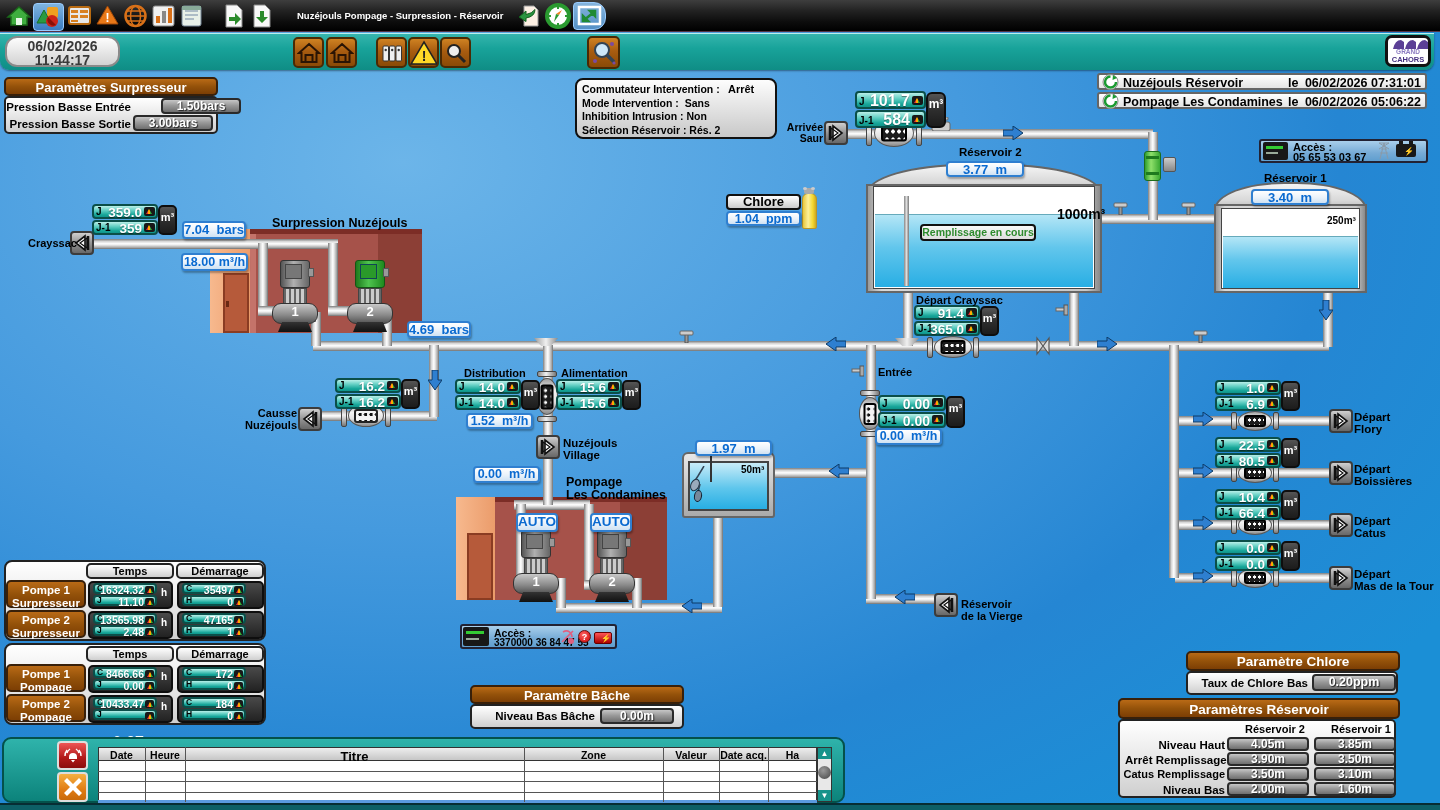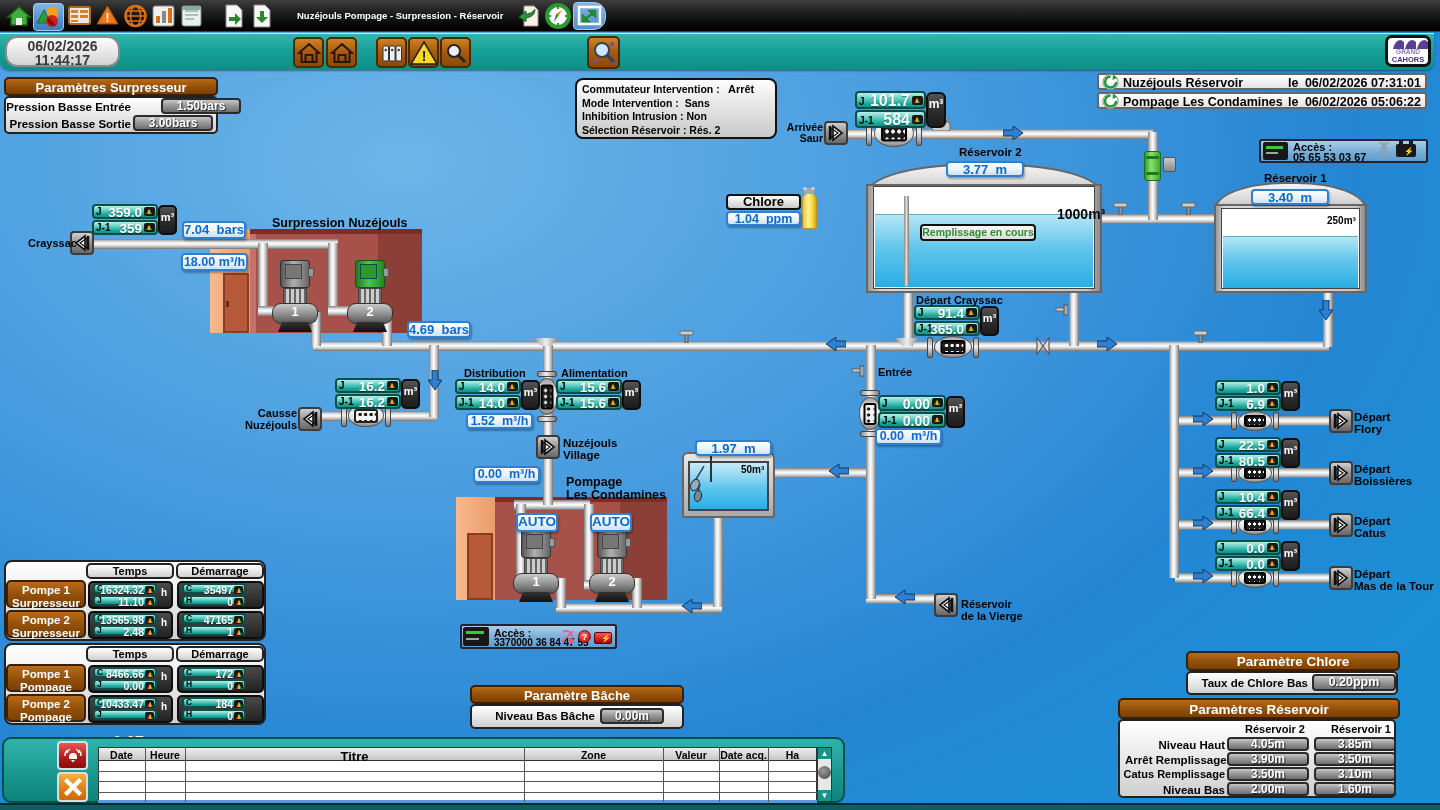--- a/index.html
+++ b/index.html
@@ -678,21 +678,21 @@
       </div>
 <div class="crow" style="left:182px;top:709px;width:64px;height:11px;">
         <span class="cl" style="font-size:8.5px;">H</span>
         <span class="cv" style="font-size:10.5px;right:11px;">0</span>
         <span class="mini" style="width:9px;height:8px;"></span>
       </div>
 
 <div class="bh" style="left:470px;top:685px;width:214px;height:19px;font-size:13px;line-height:17px;">Paramètre Bâche</div>
 <div class="gp" style="left:470px;top:704px;width:214px;height:25px;"></div>
 <div class="lb" style="left:480px;top:710px;width:115px;text-align:right;font-size:11.5px;">Niveau Bas Bâche</div>
-<div class="gbtn" style="left:600px;top:708px;width:64px;height:16px;font-size:12px;line-height:12px;">0.00m</div>
+<div class="gbtn" style="left:600px;top:708px;width:74px;height:16px;font-size:12px;line-height:12px;">0.00m</div>
 
 <div class="bh" style="left:1186px;top:651px;width:214px;height:20px;font-size:13.5px;line-height:18px;">Paramètre Chlore</div>
 <div class="gp" style="left:1186px;top:671px;width:212px;height:24px;"></div>
 <div class="lb" style="left:1190px;top:677px;width:118px;text-align:right;font-size:11.5px;">Taux de Chlore Bas</div>
 <div class="gbtn" style="left:1312px;top:674px;width:84px;height:17px;font-size:12.5px;line-height:13px;">0.20ppm</div>
 
 <div class="bh" style="left:1118px;top:698px;width:282px;height:21px;font-size:13.5px;line-height:19px;">Paramètres Réservoir</div>
 <div class="gp" style="left:1118px;top:719px;width:278px;height:79px;"></div>
 <div class="lb" style="left:1245px;top:724px;font-size:11px;">Réservoir 2</div>
 <div class="lb" style="left:1331px;top:724px;font-size:11px;">Réservoir 1</div>

